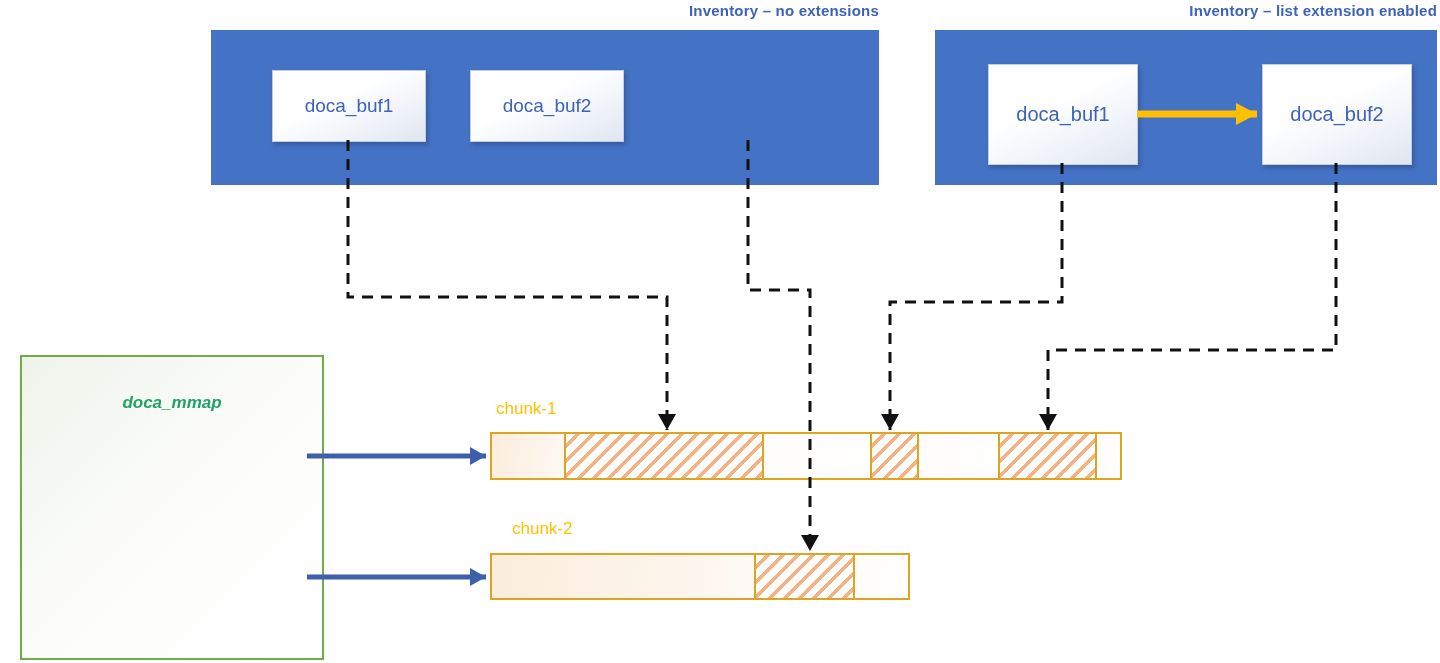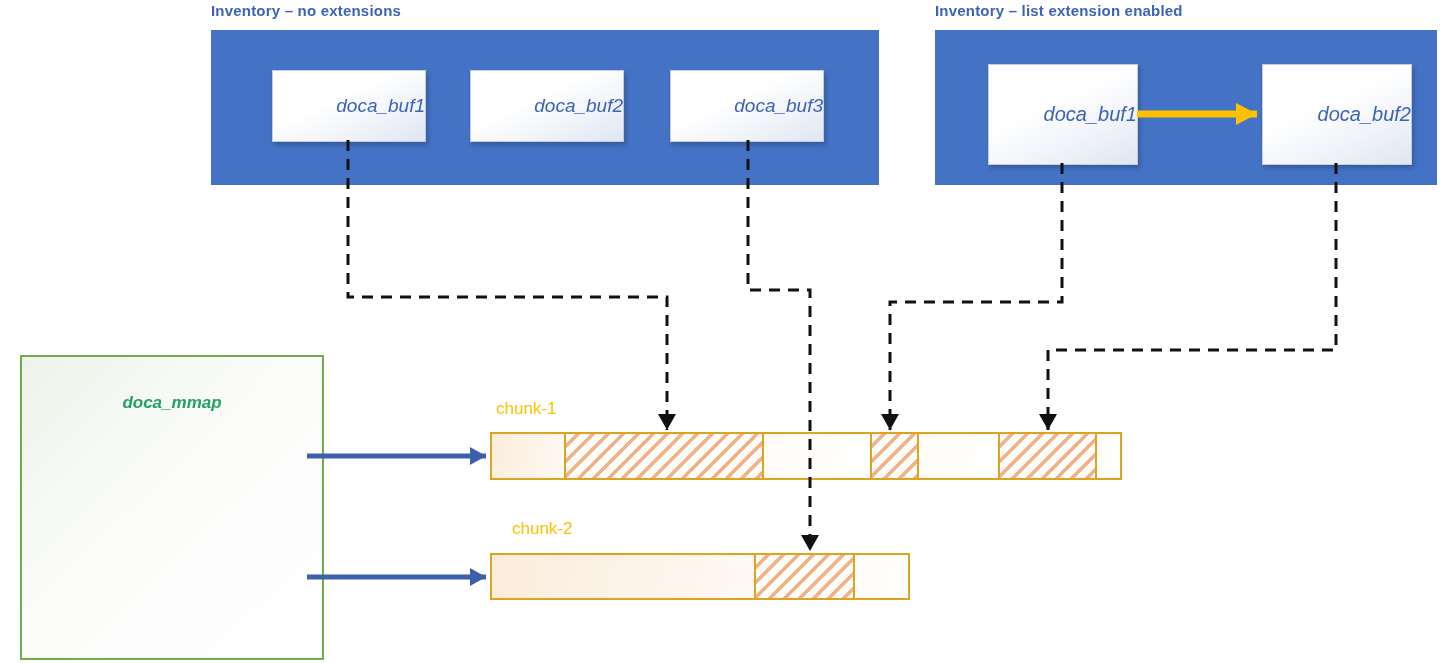--- a/index.html
+++ b/index.html
@@ -2,36 +2,36 @@
 <html><head>
 <meta charset="utf-8">
 <style>
   html,body { margin:0; padding:0; background:#ffffff; }
   .canvas {
     position:relative; width:1440px; height:663px; background:#ffffff;
     font-family:"Liberation Sans", sans-serif; overflow:hidden;
   }
   .inv-title {
     position:absolute; top:2px; font-weight:bold; font-size:15px;
-    color:#3d63b8; text-align:left; letter-spacing:0.2px;
+    color:#3d63b8; text-align:right; letter-spacing:0.2px;
   }
   .inv-title.left  { left:211px; width:668px; }
   .inv-title.right { left:935px; width:502px; }
 
   .inv-box { position:absolute; top:30px; height:155px; background:#4472c4; }
   .inv-box.left  { left:211px; width:668px; }
   .inv-box.right { left:935px; width:502px; }
 
   .buf {
     position:absolute;
     background:linear-gradient(155deg,#ffffff 40%,#f0f3f9 70%,#dfe6f1 100%);
     border:1px solid #c3cde2;
     box-shadow:2px 3px 4px rgba(30,40,70,0.30);
-    display:flex; align-items:center; justify-content:flex-end;
-    color:#3d63b8; font-size:19px;font-style:italic;
+    display:flex; align-items:center; justify-content:center;
+    color:#3d63b8; font-size:19px;
   }
   .inv-box.left  .buf { top:40px; width:152px; height:70px; }
   .inv-box.right .buf { top:34px; width:148px; height:99px; font-size:20px; }
   .buf.l1 { left:61px; }  .buf.l2 { left:259px; } .buf.l3 { left:459px; width:150px; }
   .buf.r1 { left:53px; }  .buf.r2 { left:327px; }
 
   .mmap {
     position:absolute; left:20px; top:355px; width:300px; height:301px;
     border:2px solid #70ad47;
     background:linear-gradient(135deg,#eef3ea 0%,#fbfcfa 45%,#ffffff 100%);
@@ -68,23 +68,20 @@
 
   <div class="inv-title left">Inventory – no extensions</div>
   <div class="inv-title right">Inventory – list extension enabled</div>
 
   <div class="inv-box left">
     <div class="buf l1">
       <span>doca_buf1</span>
     </div>
     <div class="buf l2">
       <span>doca_buf2</span>
-    </div>
-    <div class="buf l3">
-      <span>doca_buf3</span>
     </div>
   </div>
 
   <div class="inv-box right">
     <div class="buf r1">
       <span>doca_buf1</span>
     </div>
     <div class="buf r2">
       <span>doca_buf2</span>
     </div>

